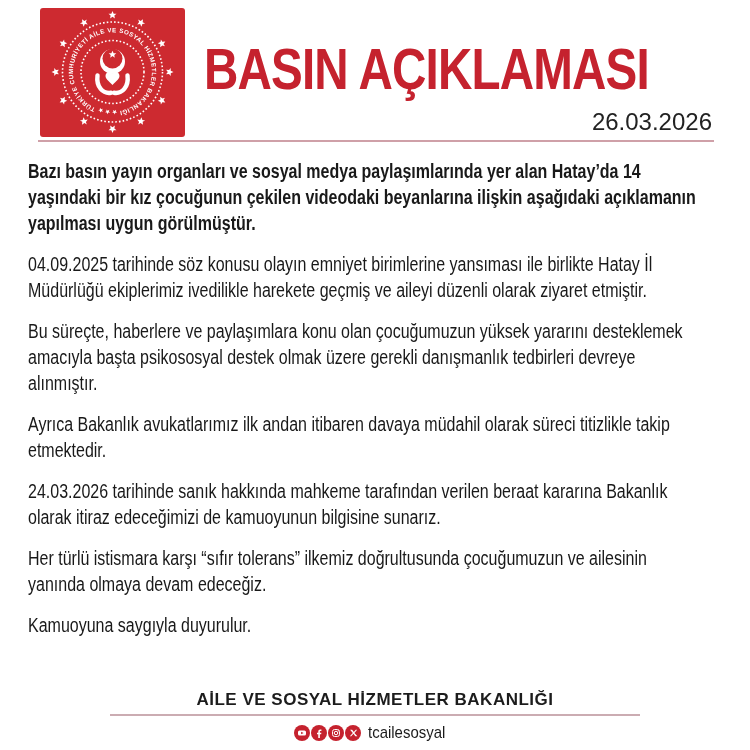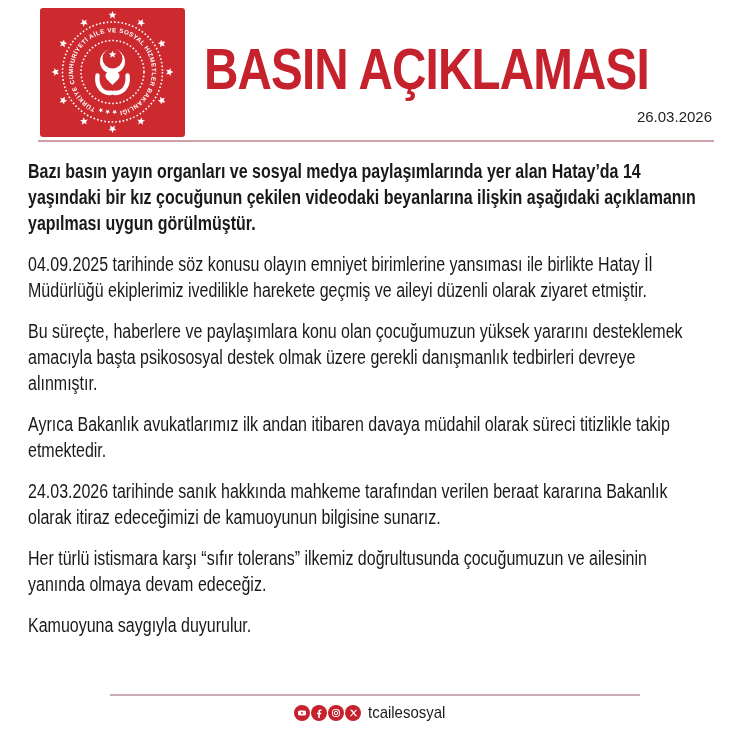--- a/index.html
+++ b/index.html
@@ -28,21 +28,21 @@
     letter-spacing: -1px;
     color: #C5222E;
     white-space: nowrap;
     transform: scaleX(0.82);
     transform-origin: 0 0;
     line-height: 1;
   }
   .date {
     position: absolute;
     right: 38px; top: 108px;
-    font-size: 15px;
+    font-size: 24px;
     font-weight: 400;
     color: #222222;
     letter-spacing: 0;
   }
   .header-rule {
     position: absolute;
     left: 38px; right: 36px; top: 140px;
     height: 2px;
     background: #cfa0a8;
   }
@@ -165,20 +165,21 @@
     <p class="para lead">Bazı basın yayın organları ve sosyal medya paylaşımlarında yer alan Hatay’da 14 yaşındaki bir kız çocuğunun çekilen videodaki beyanlarına ilişkin aşağıdaki açıklamanın yapılması uygun görülmüştür.</p>
     <p class="para">04.09.2025 tarihinde söz konusu olayın emniyet birimlerine yansıması ile birlikte Hatay İl Müdürlüğü ekiplerimiz ivedilikle harekete geçmiş ve aileyi düzenli olarak ziyaret etmiştir.</p>
     <p class="para">Bu süreçte, haberlere ve paylaşımlara konu olan çocuğumuzun yüksek yararını desteklemek amacıyla başta psikososyal destek olmak üzere gerekli danışmanlık tedbirleri devreye alınmıştır.</p>
     <p class="para">Ayrıca Bakanlık avukatlarımız ilk andan itibaren davaya müdahil olarak süreci titizlikle takip etmektedir.</p>
     <p class="para">24.03.2026 tarihinde sanık hakkında mahkeme tarafından verilen beraat kararına Bakanlık olarak itiraz edeceğimizi de kamuoyunun bilgisine sunarız.</p>
     <p class="para">Her türlü istismara karşı “sıfır tolerans” ilkemiz doğrultusunda çocuğumuzun ve ailesinin yanında olmaya devam edeceğiz.</p>
     <p class="para">Kamuoyuna saygıyla duyurulur.</p>
   </main>
 
   <footer class="footer">
+    <div class="ministry">AİLE VE SOSYAL HİZMETLER BAKANLIĞI</div>
     <div class="footer-rule"></div>
     <div class="social-row">
 
       <span class="social-icon" aria-label="youtube">
         <svg viewBox="0 0 24 24" width="16" height="16">
           <circle cx="12" cy="12" r="12" fill="#C5222E"></circle>
           <rect x="6" y="8.1" width="12" height="7.8" rx="2.4" fill="#ffffff"></rect>
           <path d="M10.7,10.2 L14.4,12 L10.7,13.8 Z" fill="#C5222E"></path>
         </svg>
       </span>

